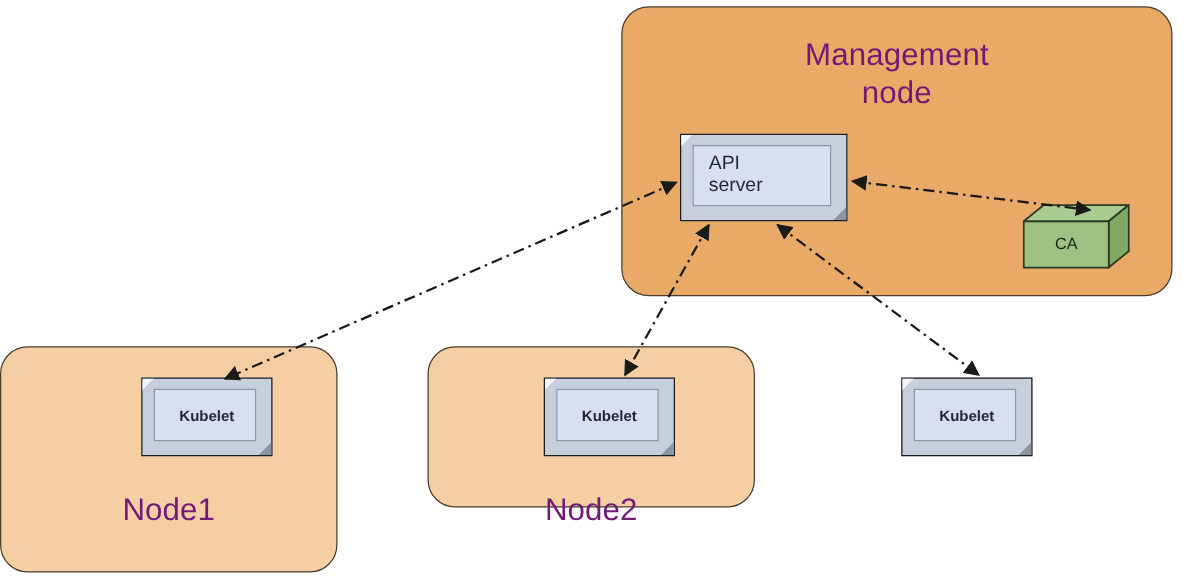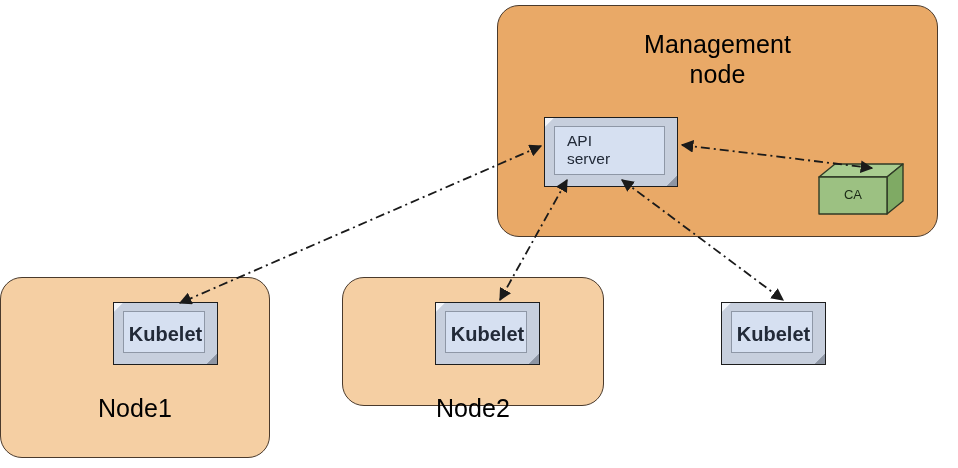--- a/index.html
+++ b/index.html
@@ -40,21 +40,21 @@
     background: #e9a967;
   }
   .region-box.worker {
     background: #f5cfa3;
   }
   .region-title {
     position: absolute;
     left: 0;
     width: 100%;
     text-align: center;
-    color: #000000;
+    color: #701a75;
     font-size: 25px;
     font-weight: 400;
     line-height: 1.18;
     letter-spacing: 0.1px;
     white-space: pre-line;
   }
   .management .region-title {
     top: 24px;
   }
   .worker .region-title {
@@ -101,21 +101,21 @@
   .bevel-label.api {
     left: 22px;
     width: auto;
     text-align: left;
     top: 14px;
     font-size: 15.5px;
   }
   .bevel-label.kubelet {
     top: 50%;
     transform: translateY(-50%);
-    font-size: 20px;
+    font-size: 12px;
     font-weight: 700;
   }
   
   .iso-box {
     position: absolute;
     z-index: 3;
   }
   .iso-label {
     position: absolute;
     color: #1b2a16;
@@ -127,21 +127,21 @@
 </head>
 <body>
 
 <div id="diagram-root">
 
   <div class="region-box management" style="left:497px; top:5px; width:441px; height:232px;">
     <div class="region-title">Management
 node</div>
   </div>
 
-  <div class="bevel-box" style="left:544px; top:117px; width:134px; height:70px;">
+  <div class="bevel-box" style="left:544px; top:107px; width:134px; height:70px;">
     <div class="bevel-inner"></div>
     <div class="bevel-hl"></div>
     <div class="bevel-label api">API
 server</div>
   </div>
 
   <div class="iso-box" style="left:815px; top:160px; width:92px; height:58px;">
     <svg width="92" height="58" viewBox="0 0 92 58">
 
       <polygon points="4,17 20,4 88,4 72,17" fill="#a9cd90" stroke="#2f3a26" stroke-width="1.4" stroke-linejoin="round"></polygon>

